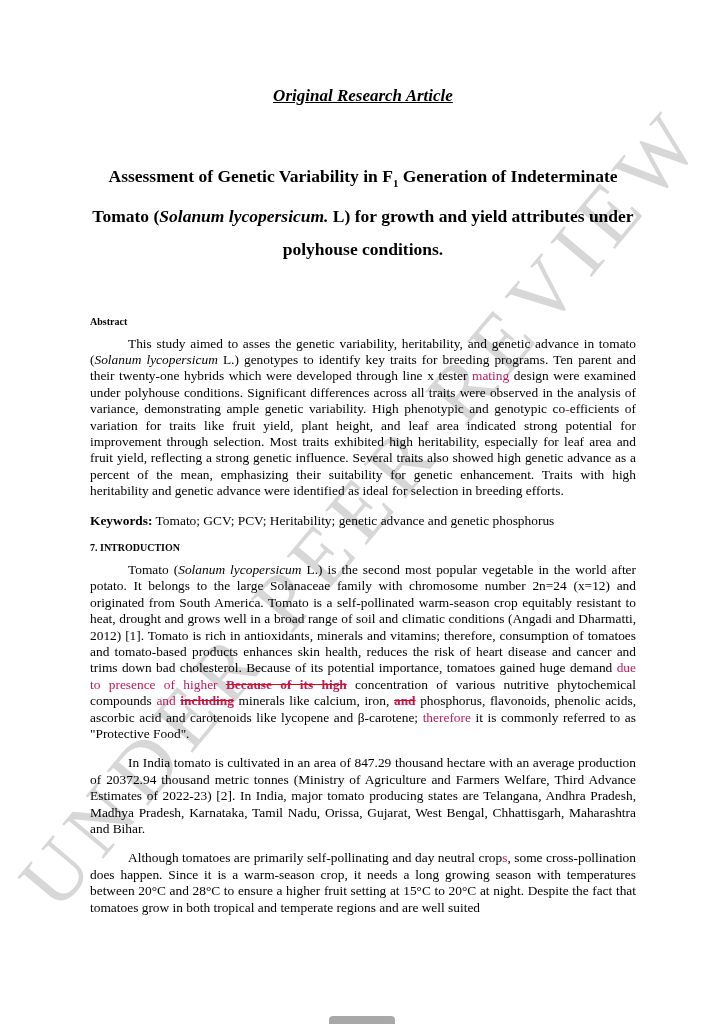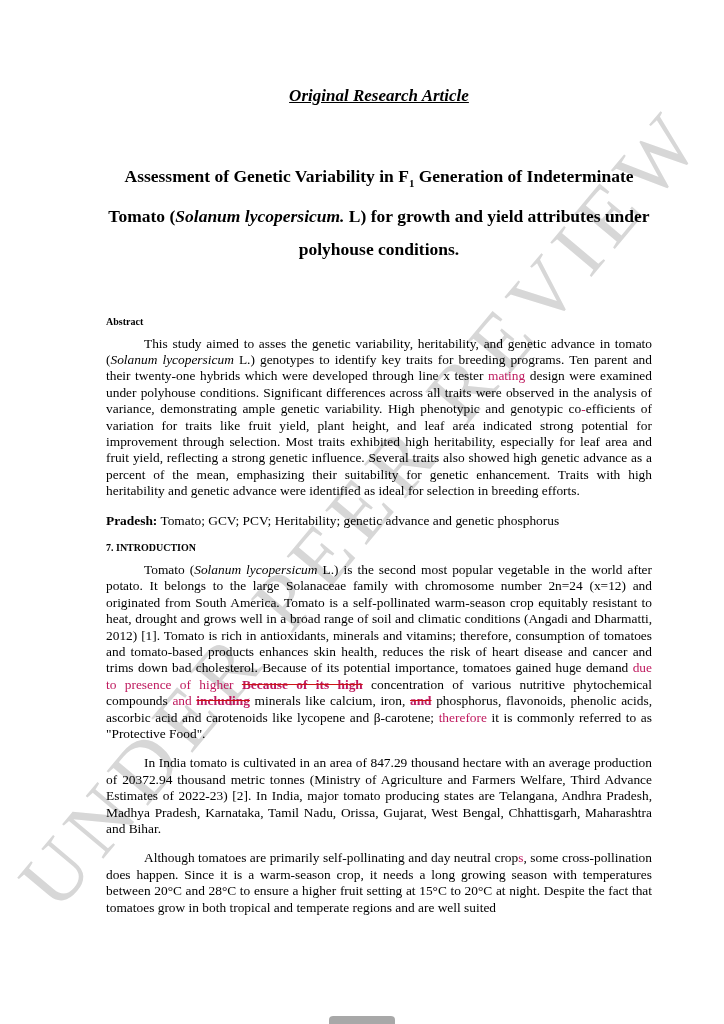--- a/index.html
+++ b/index.html
@@ -18,21 +18,21 @@
     font-family:"Liberation Serif", serif;
     font-size:82px;
     letter-spacing:10px;
     color:#d7d7d7;
     white-space:nowrap;
     z-index:0;
     user-select:none;
   }
   .content{
     position:absolute;
-    top:86px;left:106px;
+    top:86px;left:90px;
     width:546px;
     z-index:1;
   }
   .article-type{
     text-align:center;
     font-size:17px;
     font-weight:bold;
     font-style:italic;
     margin:0;
   }
@@ -87,21 +87,21 @@
     <div class="article-type">
       <span class="u">Original Research Article</span>
     </div>
 
     <h1 class="paper-title"><span>Assessment of Genetic Variability in F</span><span class="seg-sub">1</span><span> Generation of Indeterminate Tomato (</span><span class="seg-italic">Solanum lycopersicum.</span><span> L) for growth and yield attributes under polyhouse conditions.</span></h1>
 
     <h2 class="section-heading mt-abstract">Abstract</h2>
 
     <p class="para indent"><span>This study aimed to asses the genetic variability, heritability, and genetic advance in tomato (</span><span class="seg-italic">Solanum lycopersicum</span><span> L.) genotypes to identify key traits for breeding programs. Ten parent and their twenty-one hybrids which were developed through line x tester </span><span class="seg-red">mating</span><span> design were examined under polyhouse conditions. Significant differences across all traits were observed in the analysis of variance, demonstrating ample genetic variability. High phenotypic and genotypic co</span><span class="seg-red">-</span><span>efficients of variation for traits like fruit yield, plant height, and leaf area indicated strong potential for improvement through selection. Most traits exhibited high heritability, especially for leaf area and fruit yield, reflecting a strong genetic influence. Several traits also showed high genetic advance as a percent of the mean, emphasizing their suitability for genetic enhancement. Traits with high heritability and genetic advance were identified as ideal for selection in breeding efforts.</span></p>
 
-    <p class="para"><span class="seg-bold">Pradesh:</span><span> Tomato; GCV; PCV; Heritability; genetic advance and genetic phosphorus</span></p>
+    <p class="para"><span class="seg-bold">Keywords:</span><span> Tomato; GCV; PCV; Heritability; genetic advance and genetic phosphorus</span></p>
 
     <h2 class="section-heading mt-intro">7. INTRODUCTION</h2>
 
     <p class="para indent"><span>Tomato (</span><span class="seg-italic">Solanum lycopersicum</span><span> L.) is the second most popular vegetable in the world after potato. It belongs to the large Solanaceae family with chromosome number 2n=24 (x=12) and originated from South America. Tomato is a self-pollinated warm-season crop equitably resistant to heat, drought and grows well in a broad range of soil and climatic conditions (Angadi and Dharmatti, 2012) [1]. Tomato is rich in antioxidants, minerals and vitamins; therefore, consumption of tomatoes and tomato-based products enhances skin health, reduces the risk of heart disease and cancer and trims down bad cholesterol. Because of its potential importance, tomatoes gained huge demand </span><span class="seg-red">due to presence of higher</span><span> </span><span class="seg-red seg-strike">Because of its high</span><span> concentration of various nutritive phytochemical compounds </span><span class="seg-red">and</span><span> </span><span class="seg-red seg-strike">including</span><span> minerals like calcium, iron, </span><span class="seg-red seg-strike">and</span><span> phosphorus, flavonoids, phenolic acids, ascorbic acid and carotenoids like lycopene and β-carotene; </span><span class="seg-red">therefore</span><span>  it is commonly referred to as "Protective Food".</span></p>
 
     <p class="para indent"><span>In India tomato is cultivated in an area of 847.29 thousand hectare with an average production of 20372.94 thousand metric tonnes (Ministry of Agriculture and Farmers Welfare, Third Advance Estimates of 2022-23) [2]. In India, major tomato producing states are Telangana, Andhra Pradesh, Madhya Pradesh, Karnataka, Tamil Nadu, Orissa, Gujarat, West Bengal, Chhattisgarh, Maharashtra and Bihar.</span></p>
 
     <p class="para indent"><span>Although tomatoes are primarily self-pollinating and day neutral crop</span><span class="seg-red">s</span><span>, some cross-pollination does happen. Since it is a warm-season crop, it needs a long growing season with temperatures between 20°C and 28°C to ensure a higher fruit setting at 15°C to 20°C at night. Despite the fact that tomatoes grow in both tropical and temperate regions and are well suited</span></p>
 
   </main>

